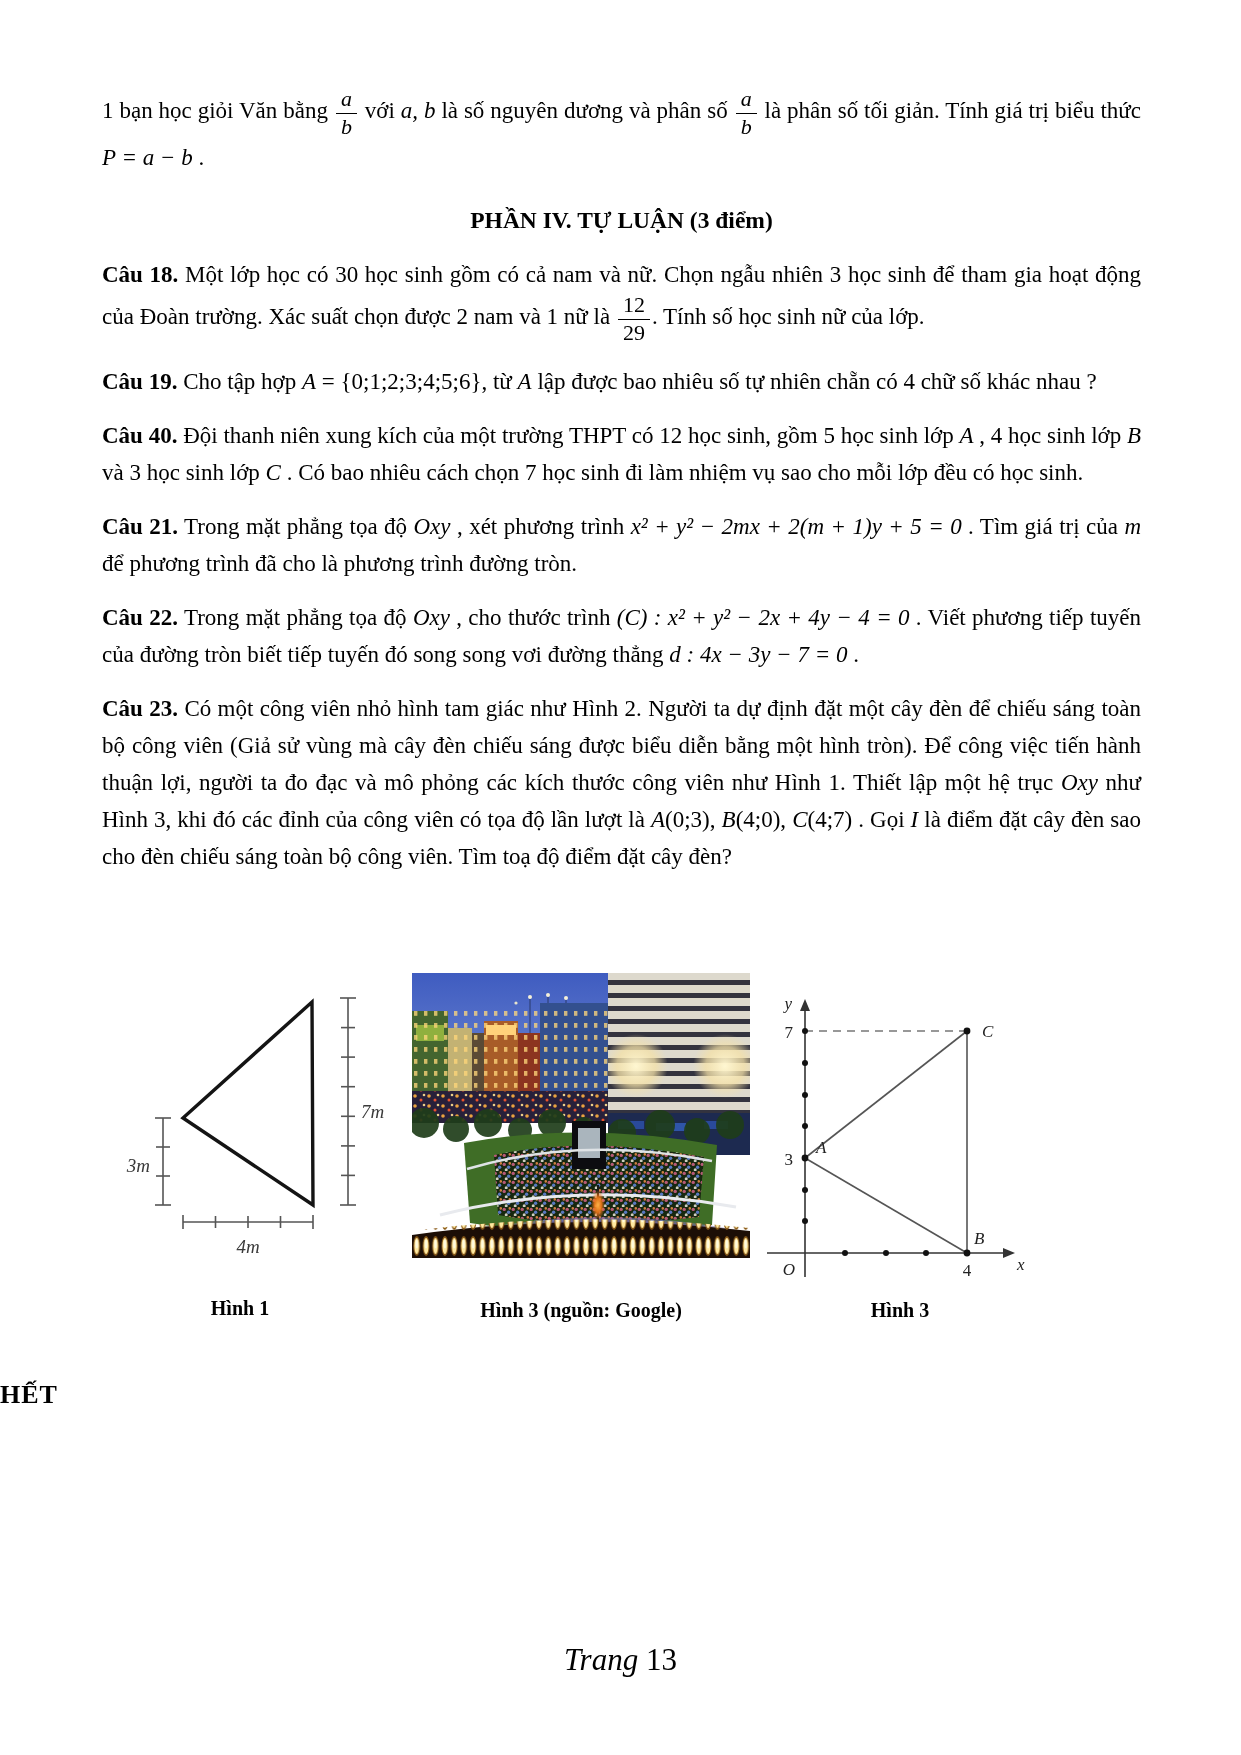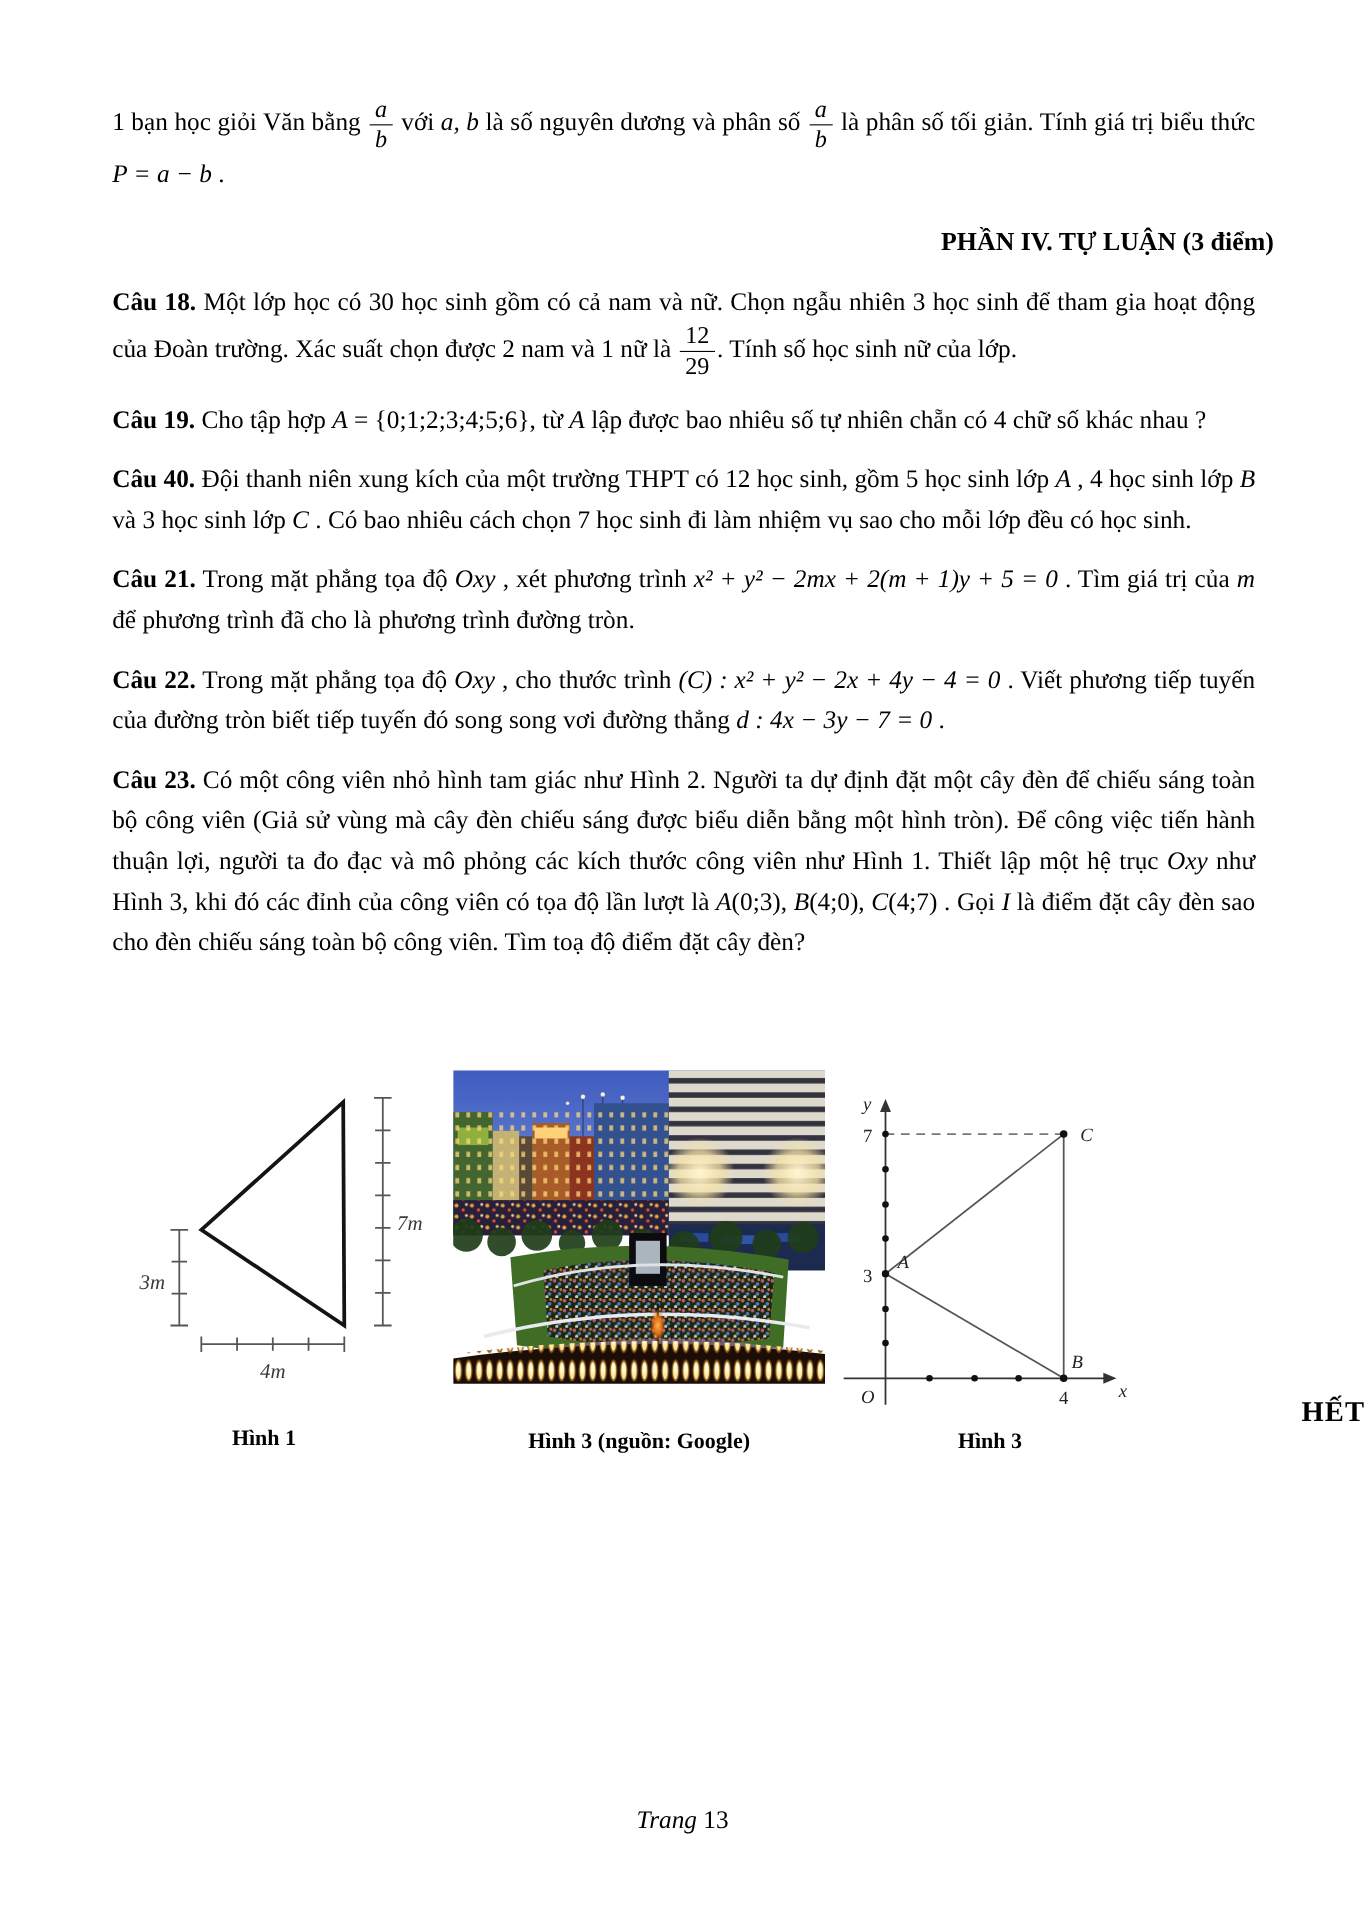--- a/index.html
+++ b/index.html
@@ -5,31 +5,31 @@
   html,body{margin:0;padding:0;}
   body{
     width:1241px;height:1755px;position:relative;background:#ffffff;
     font-family:"Liberation Serif","DejaVu Serif",serif;color:#000;overflow:hidden;
   }
   .text-block{
     position:absolute;left:85px;top:70px;width:1073px;
     font-size:23px;line-height:37px;
   }
   .para{margin:17px;text-align:justify;}
-  .heading{margin:26px 0 6px 0;font-weight:bold;font-size:23.5px;text-align:right;}
+  .heading{margin:26px 0 6px 0;font-weight:bold;font-size:23.5px;text-align:center;}
   .r-b{font-weight:bold;}
   .r-m{font-style:italic;}
   .frac{display:inline-block;vertical-align:middle;text-align:center;line-height:1.12;font-size:22px;padding:0 2px;}
   .frac .num{display:block;border-bottom:1.5px solid #000;padding:0 5px 1px 5px;}
   .frac .den{display:block;padding-top:1px;}
   .frac.it{font-style:italic;}
   .fig{position:absolute;}
   .fig-caption{position:absolute;font-weight:bold;font-size:20px;text-align:center;margin-top:35px;}
-  .end-marker{position:absolute;left:0;top:1269px;width:1241px;text-align:right;font-weight:bold;font-size:26px;letter-spacing:1px;}
-  .page-footer{position:absolute;left:0;top:1642px;width:1241px;text-align:center;font-size:23px;}
+  .end-marker{position:absolute;left:0;top:1380px;width:1241px;text-align:left;font-weight:bold;font-size:26px;letter-spacing:1px;}
+  .page-footer{position:absolute;left:0;top:1642px;width:1241px;text-align:center;font-size:31px;}
   .page-footer .it{font-style:italic;}
   svg text{font-family:"Liberation Serif","DejaVu Serif",serif;}
 </style>
 </head>
 <body>
 
 <div class="text-block">
   <p class="para"><span>1 bạn học giỏi Văn bằng </span><span class="frac it"><span class="num">a</span><span class="den">b</span></span><span> với </span><span class="r-m">a, b</span><span> là số nguyên dương và phân số </span><span class="frac it"><span class="num">a</span><span class="den">b</span></span><span> là phân số tối giản. Tính giá trị biểu thức </span><span class="r-m">P = a − b</span><span> .</span></p>
   <p class="heading">PHẦN IV. TỰ LUẬN (3 điểm)</p>
   <p class="para"><span class="r-b">Câu 18.</span><span> Một lớp học có 30 học sinh gồm có cả nam và nữ. Chọn ngẫu nhiên 3 học sinh để tham gia hoạt động của Đoàn trường. Xác suất chọn được 2 nam và 1 nữ là </span><span class="frac"><span class="num">12</span><span class="den">29</span></span><span>. Tính số học sinh nữ của lớp.</span></p>

